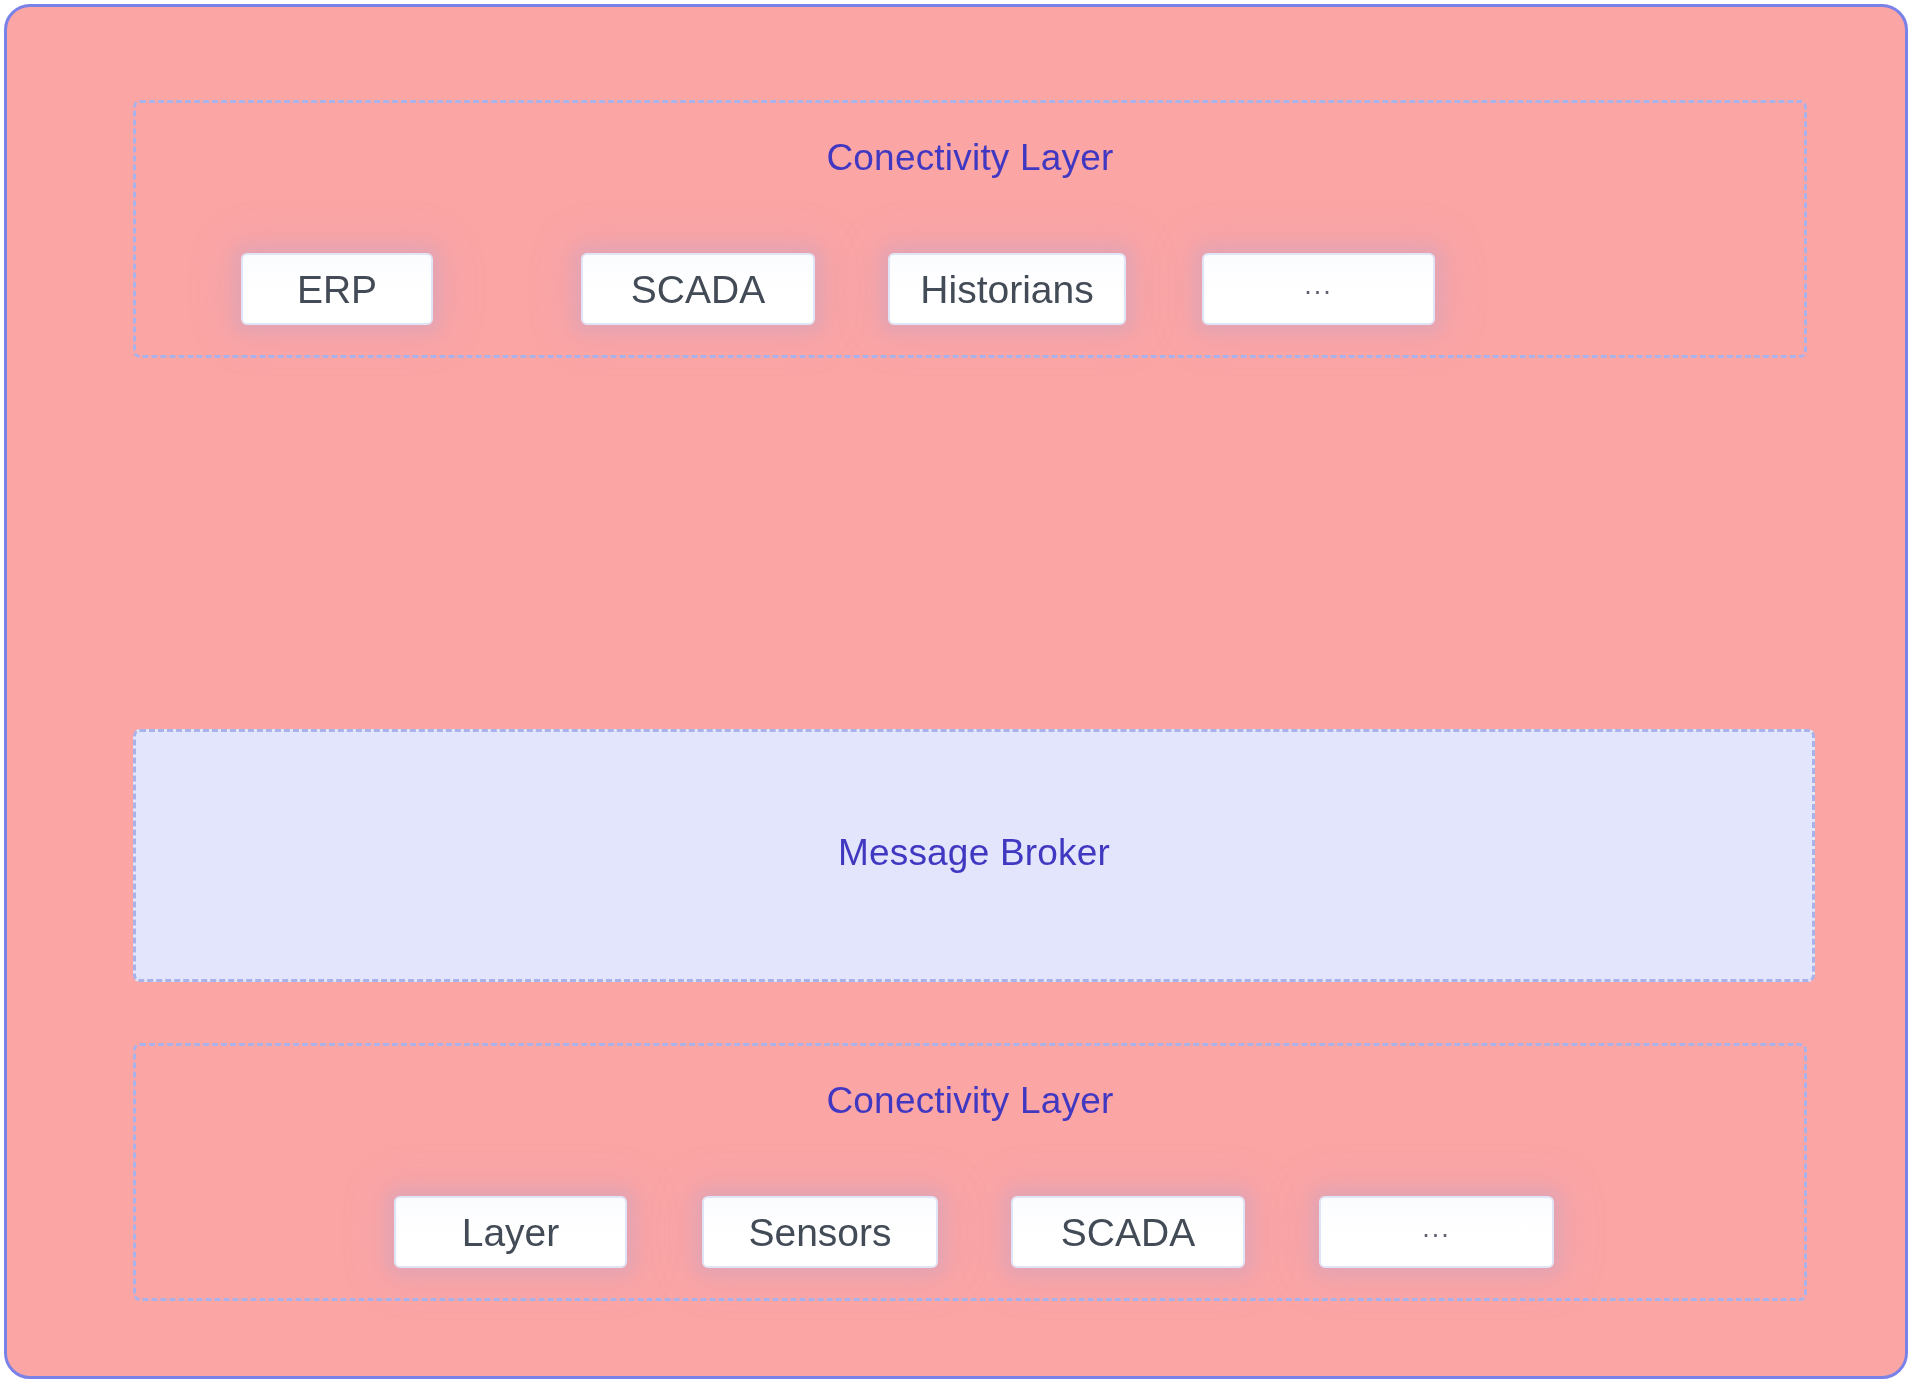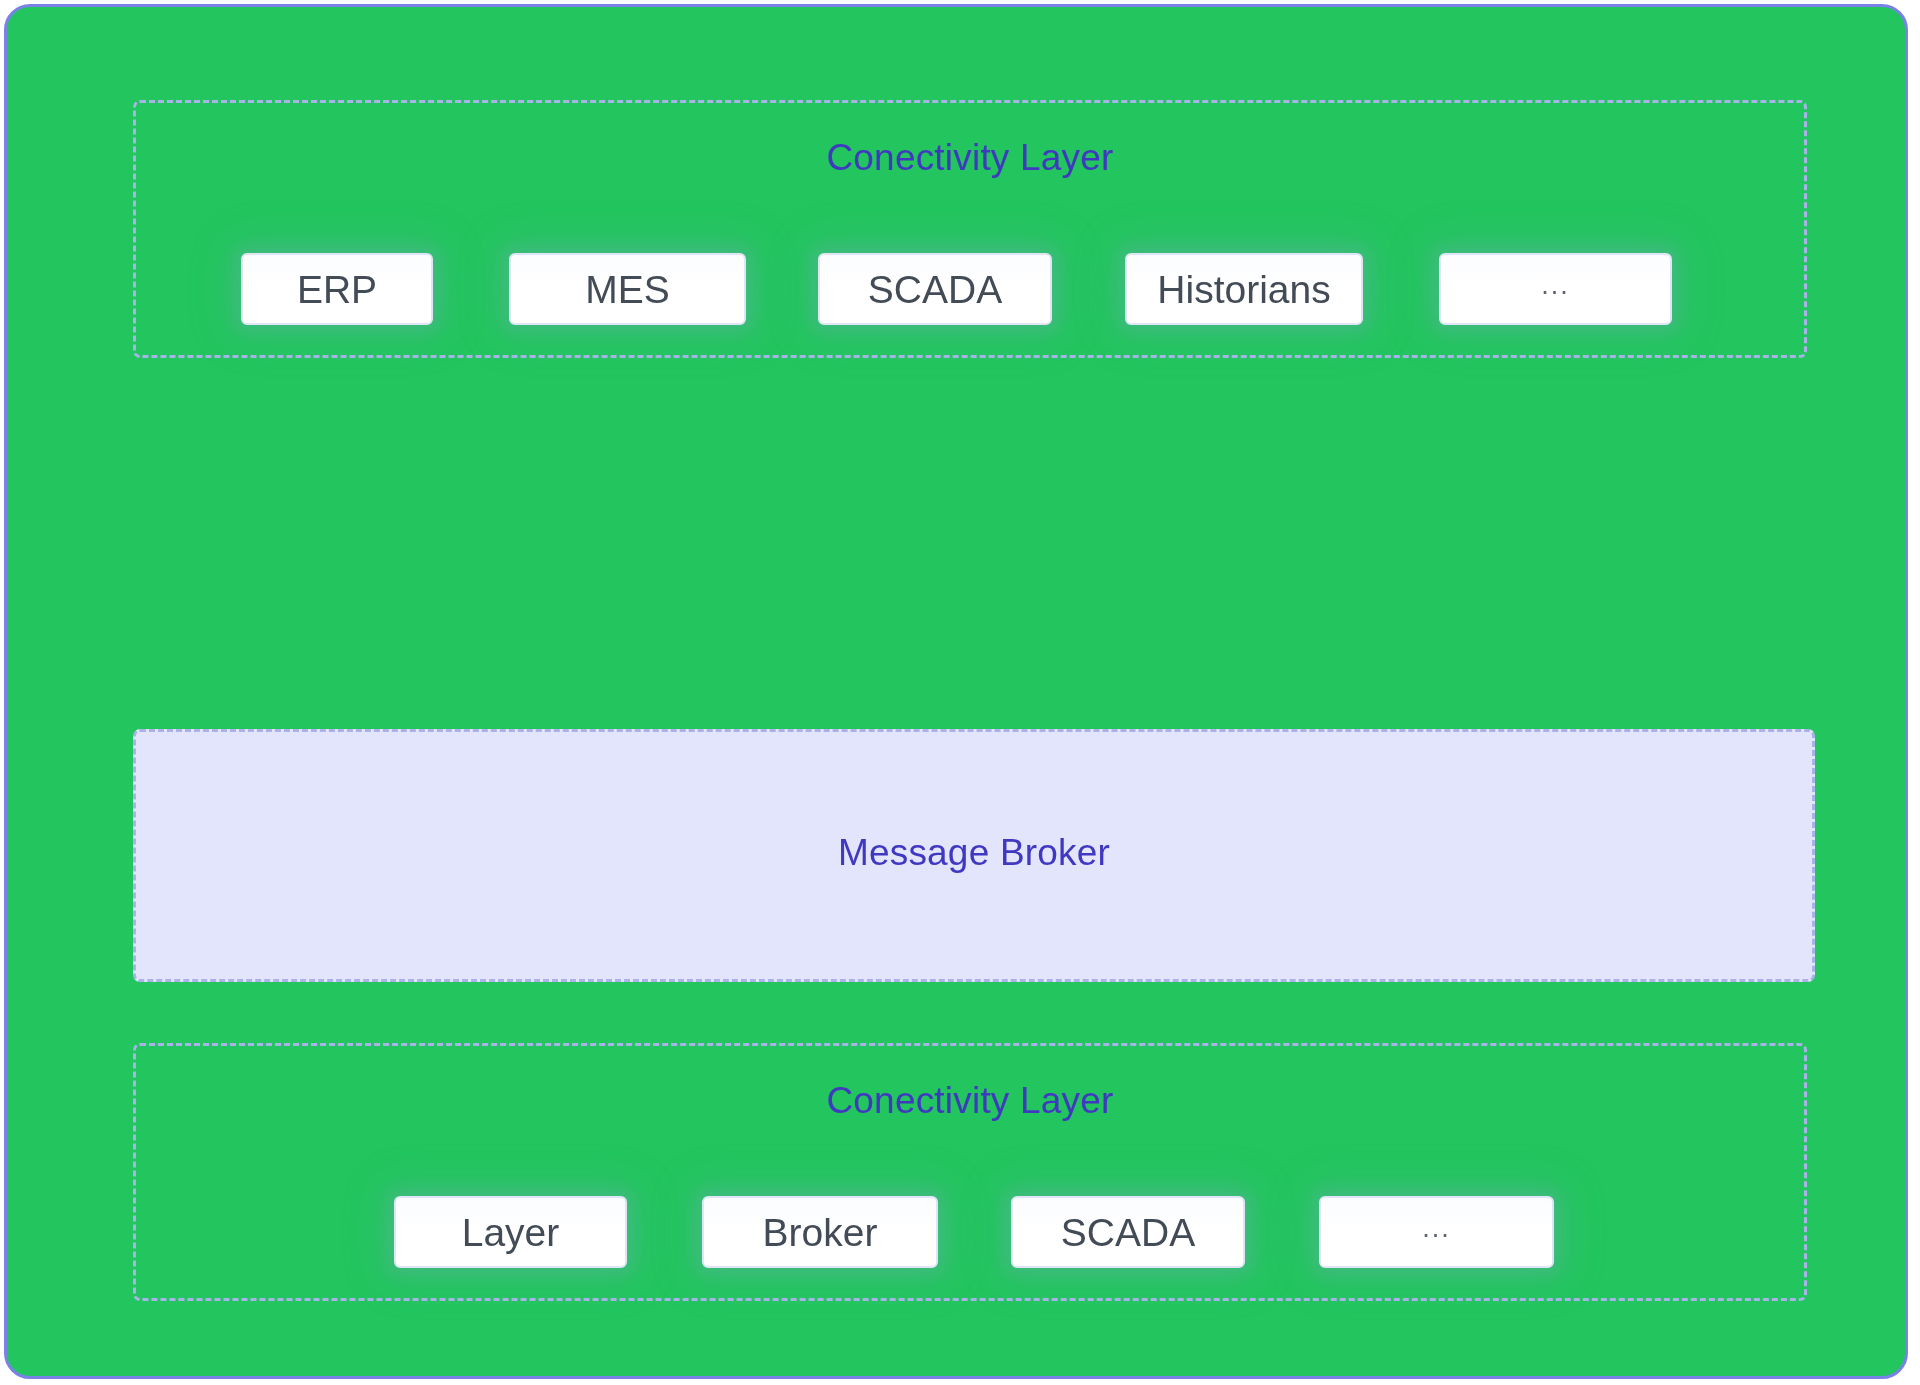--- a/index.html
+++ b/index.html
@@ -15,21 +15,21 @@
   }
 
   
   .diagram-frame {
     position: absolute;
     left: 4px;
     top: 4px;
     width: 1904px;
     height: 1375px;
     box-sizing: border-box;
-    background: #22c55e;
+    background: #fca5a5;
     border: 3px solid #7a82e8;
     border-radius: 26px;
   }
 
   
   .layer {
     position: absolute;
     box-sizing: border-box;
     border: 3px dashed #a9b3ea;
     border-radius: 7px;
@@ -137,23 +137,20 @@
   <div class="layer" id="layer-connectivity-top">
     <div class="layer-title">Conectivity Layer</div>
 
     <div class="node-row" id="row-top-nodes">
 
       <div class="node-box" style="width:192px;">
         <span class="node-label">ERP</span>
       </div>
       <div style="width:76px;"></div>
 
-      <div class="node-box" style="width:237px;">
-        <span class="node-label">MES</span>
-      </div>
       <div style="width:72px;"></div>
 
       <div class="node-box" style="width:234px;">
         <span class="node-label">SCADA</span>
       </div>
       <div style="width:73px;"></div>
 
       <div class="node-box" style="width:238px;">
         <span class="node-label">Historians</span>
       </div>
@@ -174,21 +171,21 @@
     <div class="layer-title">Conectivity Layer</div>
 
     <div class="node-row" id="row-bottom-nodes">
 
       <div class="node-box" style="width:233px;">
         <span class="node-label">Layer</span>
       </div>
       <div style="width:75px;"></div>
 
       <div class="node-box" style="width:236px;">
-        <span class="node-label">Broker</span>
+        <span class="node-label">Sensors</span>
       </div>
       <div style="width:73px;"></div>
 
       <div class="node-box" style="width:234px;">
         <span class="node-label">SCADA</span>
       </div>
       <div style="width:74px;"></div>
 
       <div class="node-box" style="width:235px;">
         <span class="node-label ellipsis">...</span>

